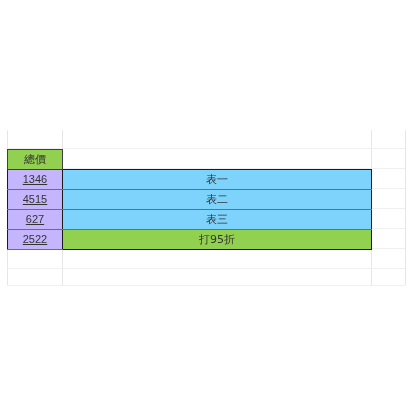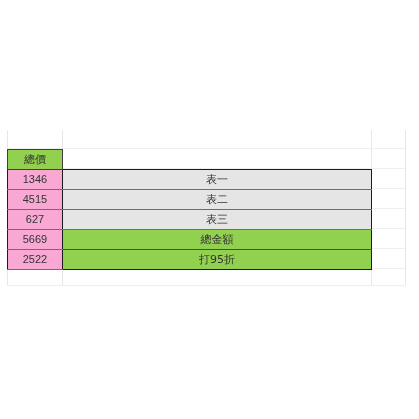--- a/index.html
+++ b/index.html
@@ -69,40 +69,41 @@
     text-align: center;
     color: #1a1a1a;
   }
   .hdr-blank {
     border: 0 !important;
     background: transparent;
   }
 
   
   .label-plain {
-    background: #e5e5e5;
+    background: #7dd3fc;
     border-left: 1px solid #1c1c1c !important;
     border-right: 1px solid #1c1c1c !important;
   }
   .label-green {
     background: #92d050;
     border-left: 1px solid #1c1c1c !important;
     border-right: 1px solid #1c1c1c !important;
     border-top: 1px solid #4a4a4a !important;
     border-bottom: 1px solid #4a4a4a !important;
   }
   .row-first .label-plain { border-top: 1px solid #1c1c1c !important; }
   .row-lastgreen .label-green { border-bottom: 1px solid #1c1c1c !important; }
 
   .value-cell {
-    background: #f9a8d4;
+    background: #c4b5fd;
     border-left: 1px solid #1c1c1c !important;
     border-right: 1px solid #1c1c1c !important;
     border-top: 1px solid #6e6e6e !important;
     border-bottom: 1px solid #6e6e6e !important;
+    text-decoration: underline;
   }
   .cjk { font-family: "DejaVu Sans", "Liberation Sans", sans-serif; }
 </style>
 </head>
 <body>
 
 <div id="sheet-grid">
   <div class="gridline-v" style="left:7px;  top:130px; height:155px;"></div>
   <div class="gridline-v" style="left:62px; top:130px; height:155px;"></div>
   <div class="gridline-v" style="left:371px;top:130px; height:155px;"></div>
@@ -133,24 +134,20 @@
     <tr>
       <td class="col-value value-cell">4515</td>
       <td class="col-label label-plain cjk">表二</td>
     </tr>
 
     <tr>
       <td class="col-value value-cell">627</td>
       <td class="col-label label-plain cjk">表三</td>
     </tr>
 
-    <tr>
-      <td class="col-value value-cell">5669</td>
-      <td class="col-label label-green cjk">總金額</td>
-    </tr>
 
     <tr class="row-lastgreen">
       <td class="col-value value-cell">2522</td>
       <td class="col-label label-green cjk">打95折</td>
     </tr>
 
   </tbody>
 </table>
 
 </body></html>

